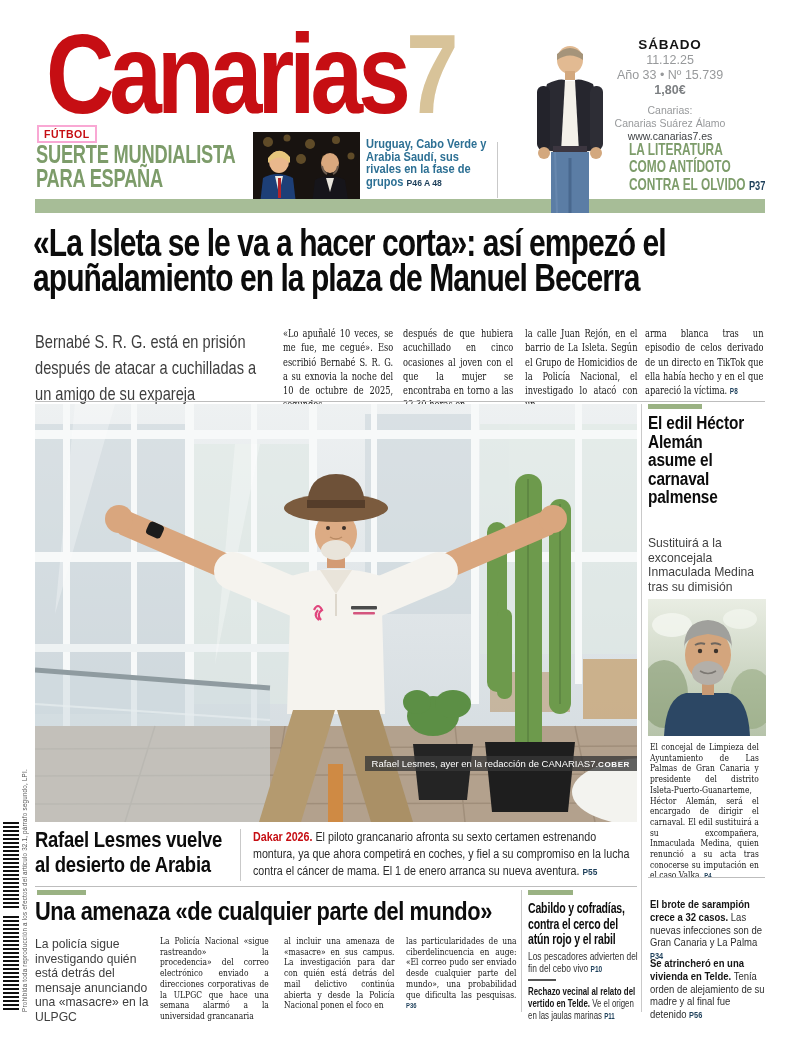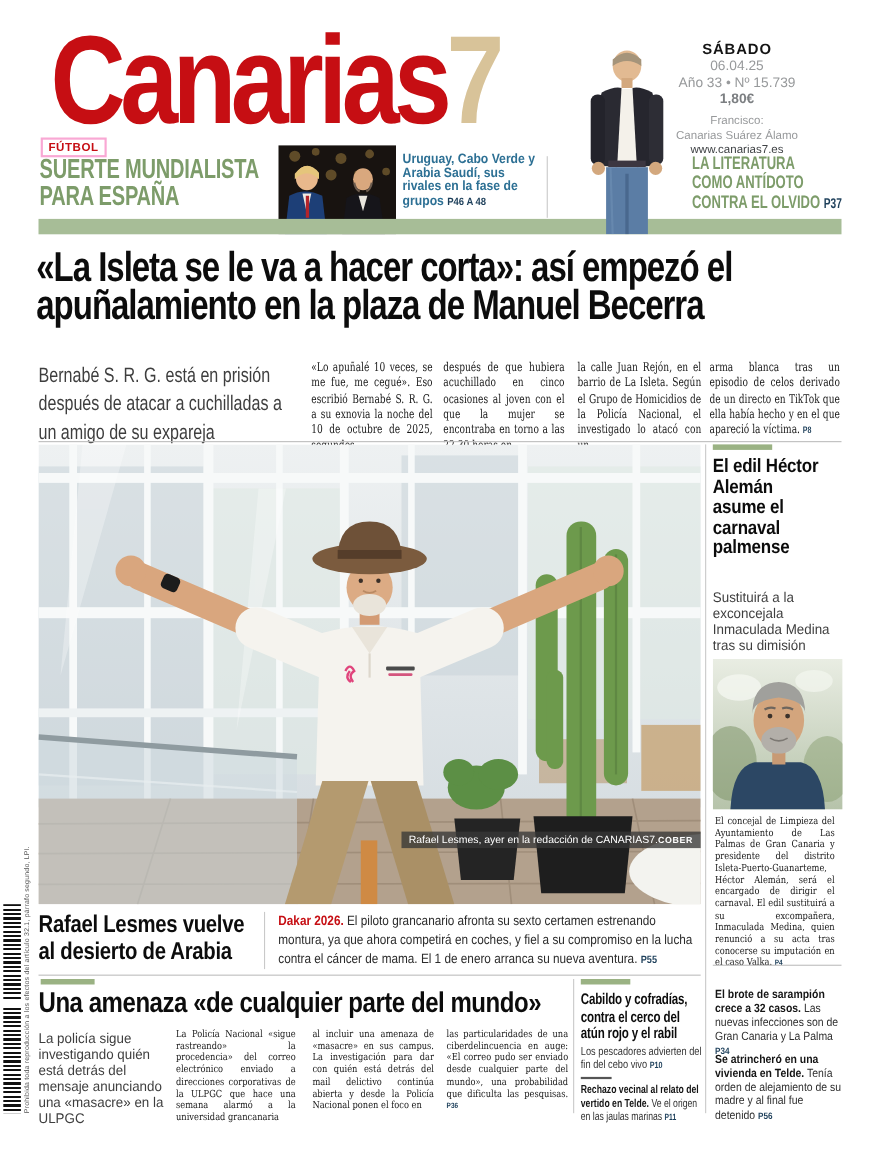--- a/index.html
+++ b/index.html
@@ -38,25 +38,25 @@
   .edge-note{transform:rotate(-90deg);transform-origin:0 0;font-size:6.3px;color:#555;
              white-space:nowrap;letter-spacing:.2px;}
 </style>
 </head>
 <body>
 
 <div class="abs logo" style="left:46px;top:17px;"><span data-bind="masthead.logo_text">Canarias</span><span class="seven" data-bind="masthead.logo_seven">7</span></div>
 
 <div class="abs mh-info" style="right:34px;top:36px;width:190px;">
   <div class="mh-day" data-bind="masthead.day">SÁBADO</div>
-  <div data-bind="masthead.date">06.04.25</div>
+  <div data-bind="masthead.date">11.12.25</div>
   <div data-bind="masthead.edition">Año 33 • Nº 15.739</div>
   <div class="mh-price" data-bind="masthead.price">1,80€</div>
   <div style="height:6px;"></div>
-  <div class="mh-dir" data-bind="masthead.director_label">Francisco:</div>
+  <div class="mh-dir" data-bind="masthead.director_label">Canarias:</div>
   <div class="mh-dir" data-bind="masthead.director_name">Canarias Suárez Álamo</div>
   <div class="mh-web" data-bind="masthead.website">www.canarias7.es</div>
 </div>
 
 <div class="abs" style="left:517px;top:40px;width:106px;height:173px;z-index:2;">
 <svg width="106" height="173" viewBox="0 0 106 173">
   <ellipse cx="53" cy="20" rx="13" ry="14" fill="#e2ba92"></ellipse>
   <path d="M40,14 Q53,2 66,14 L66,20 Q53,11 40,20 Z" fill="#a5947a"></path>
   <rect x="48" y="31" width="10" height="9" fill="#d3a87e"></rect>
   <path d="M32,46 Q53,36 74,46 L74,112 L32,112 Z" fill="#f4f1ea"></path>

